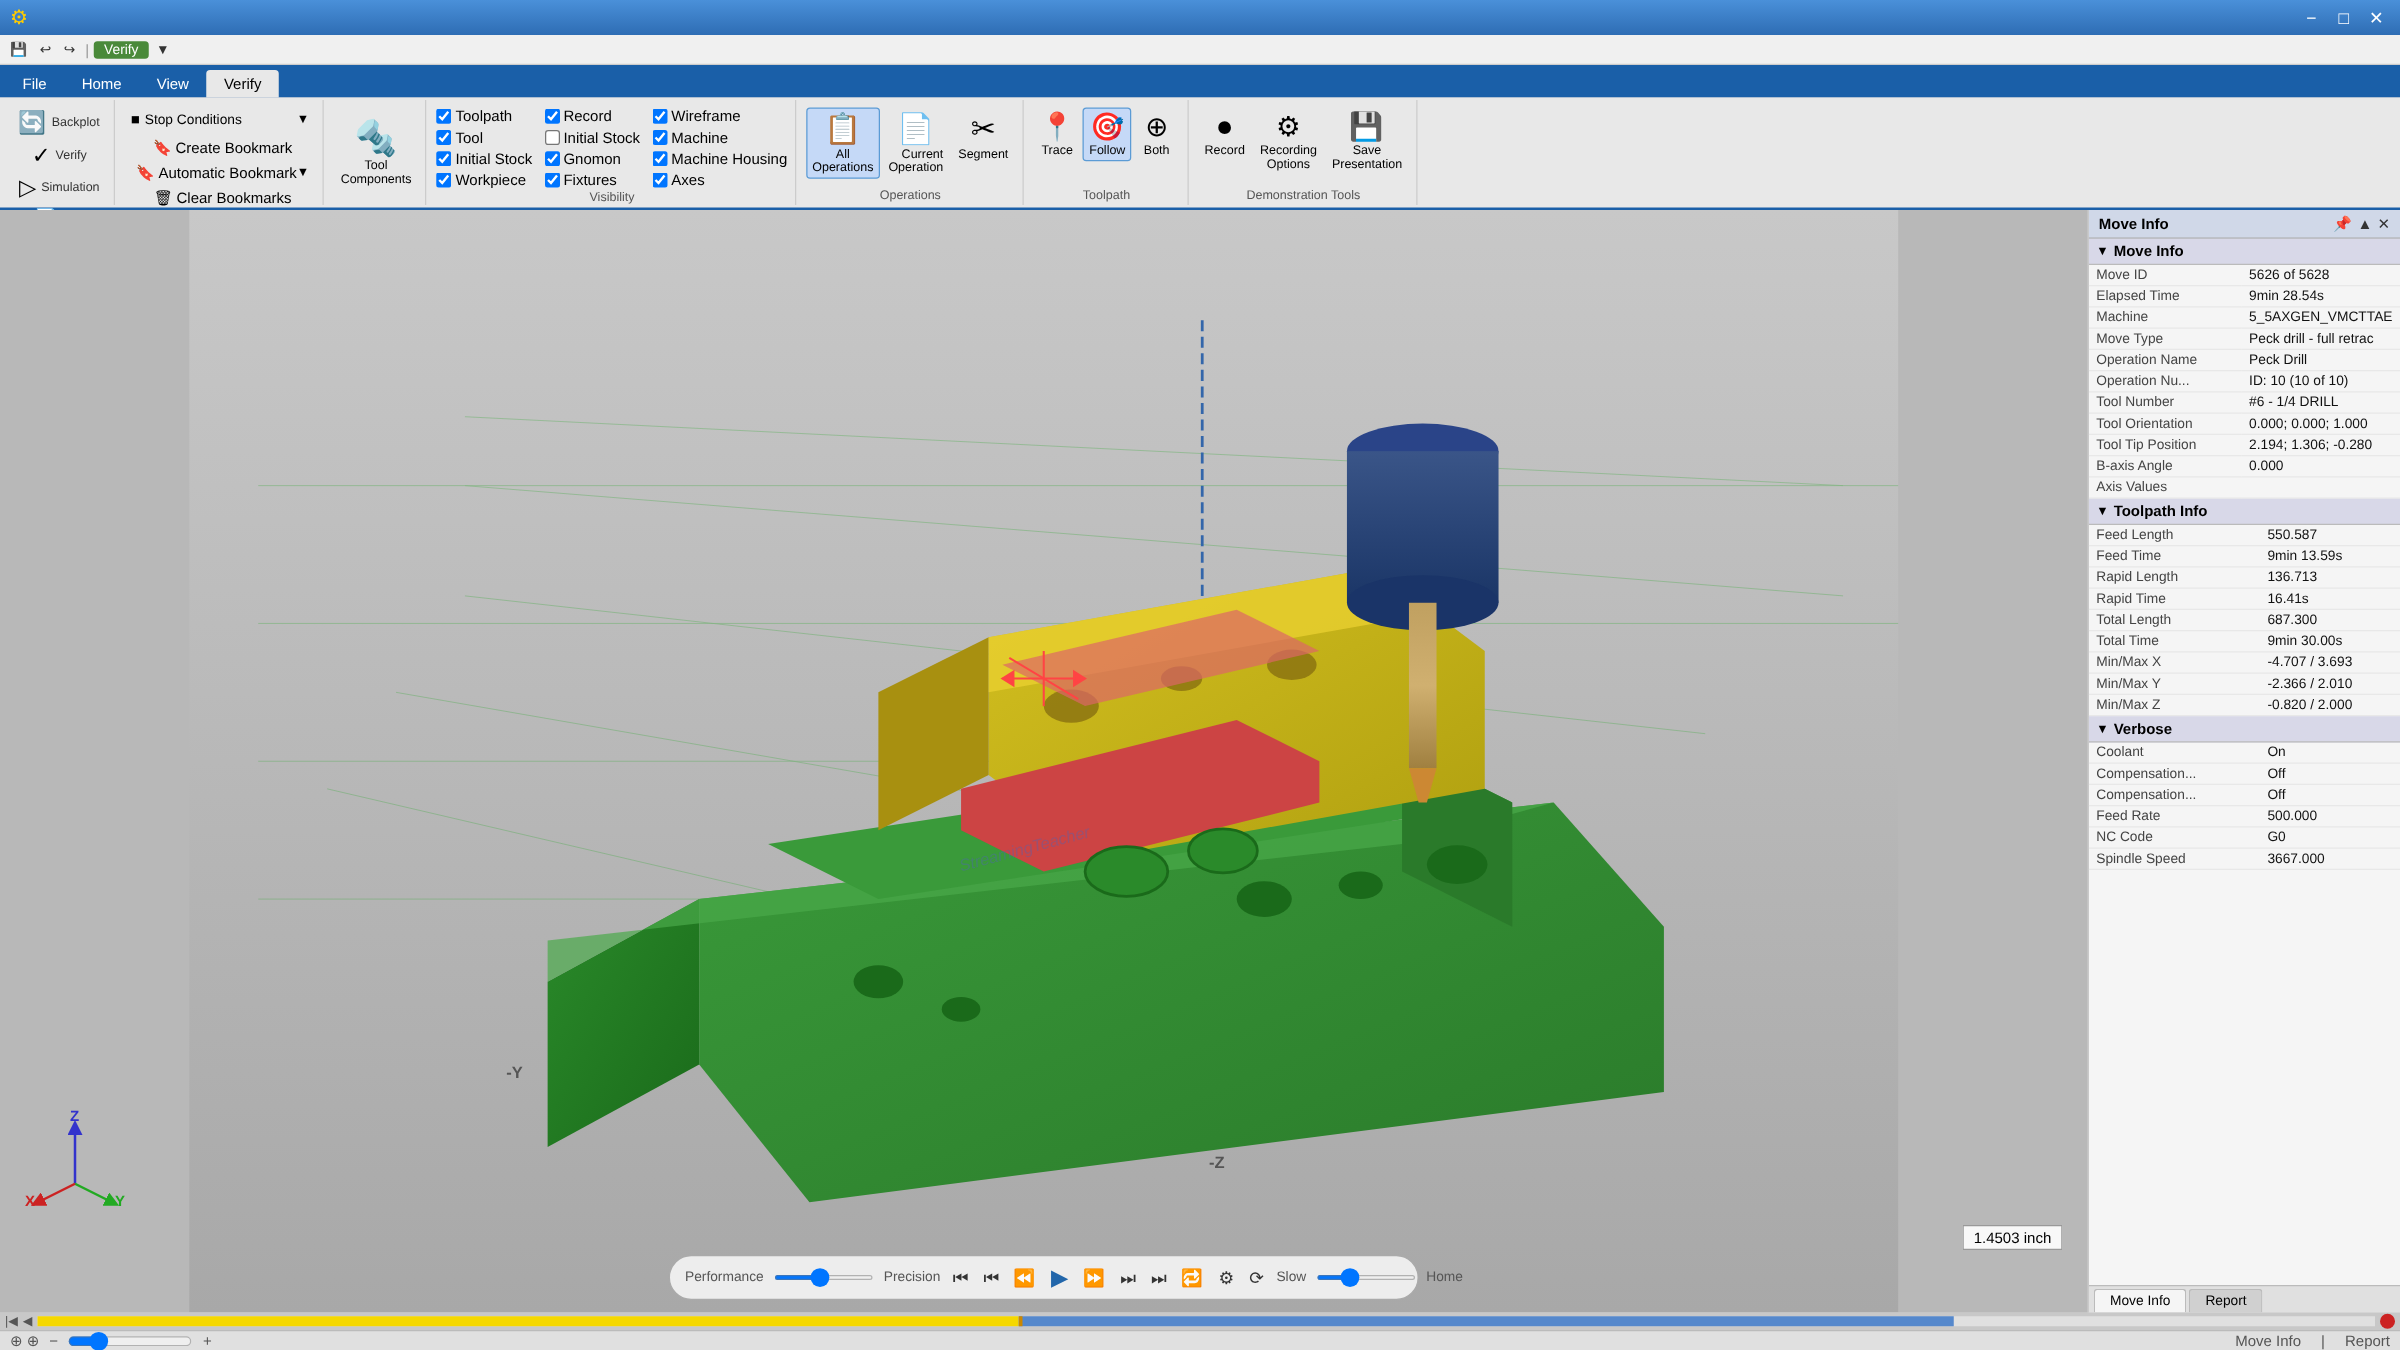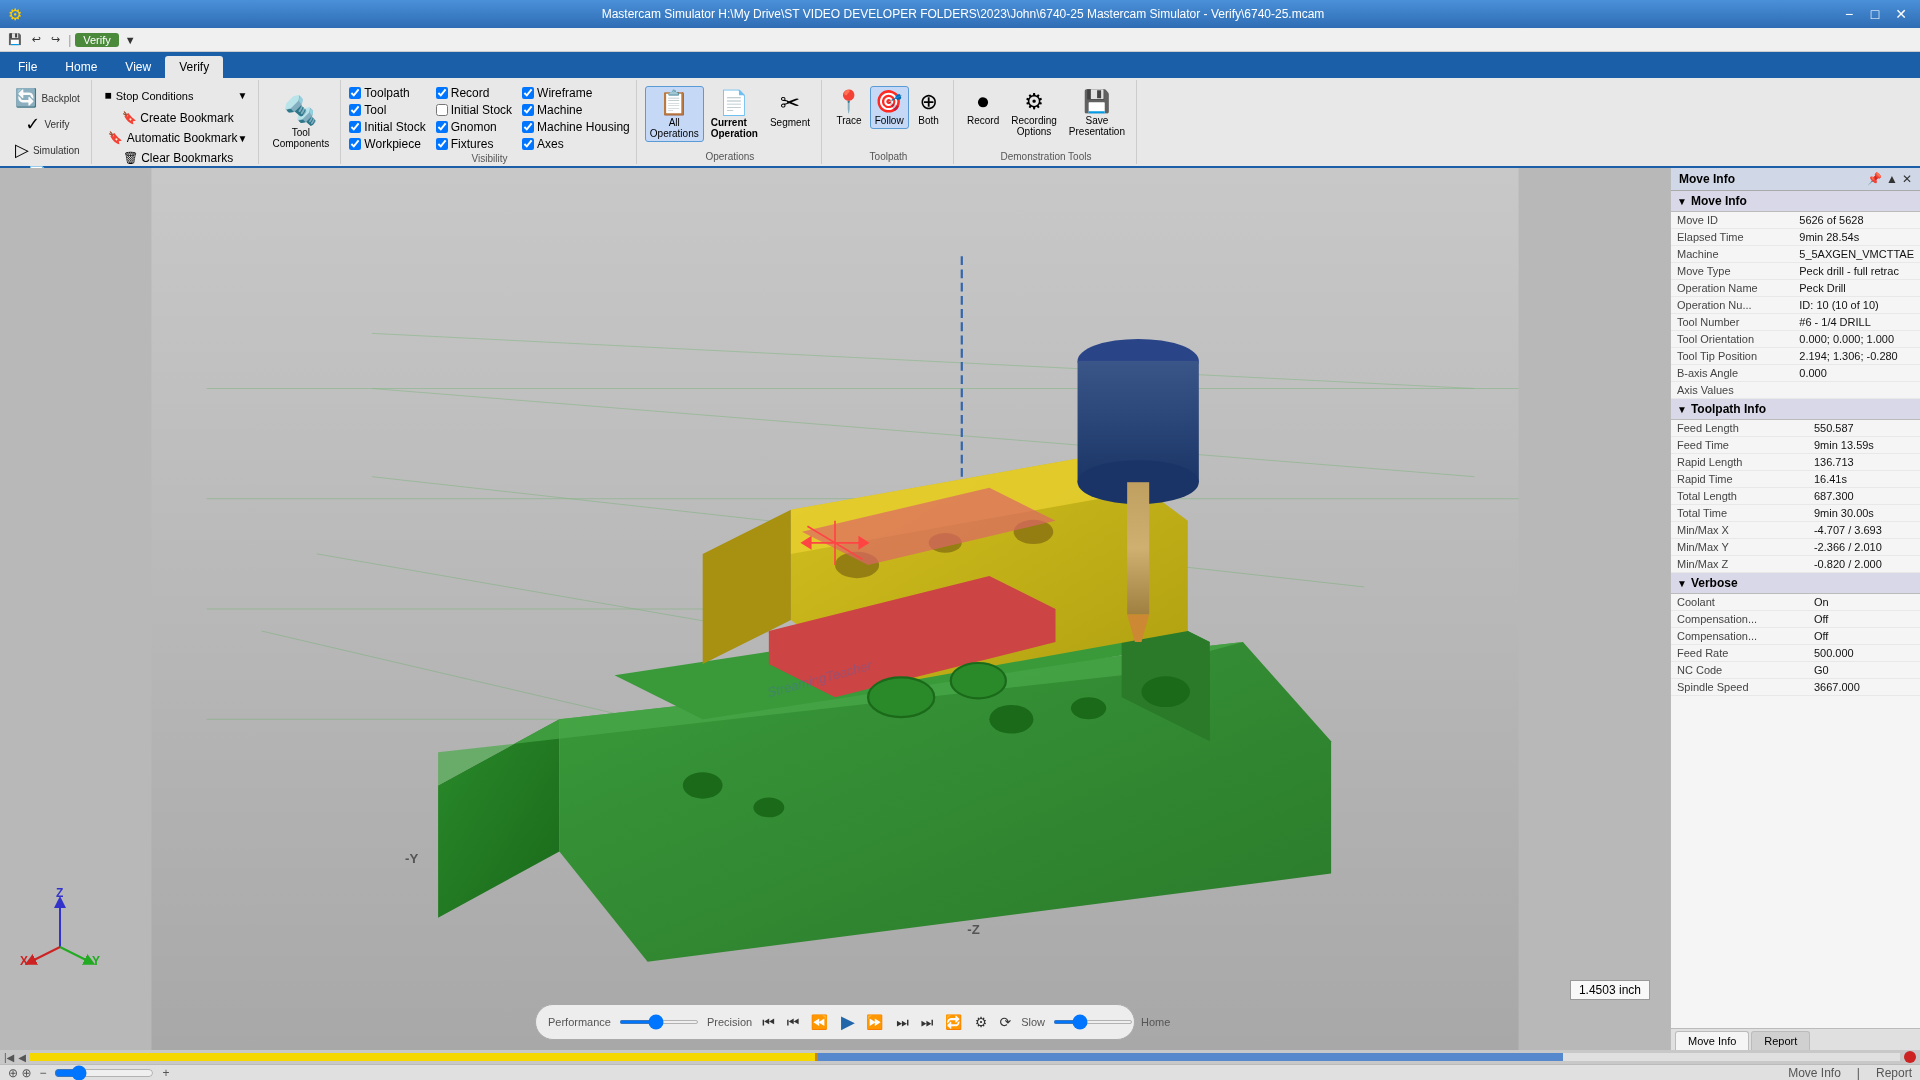--- a/index.html
+++ b/index.html
@@ -246,21 +246,20 @@
     }
     .bottom-tab.active { background: #f5f5f5; }
   </style>
 </head>
 <body>
 
 <div id="title-bar">
   <div style="display:flex;align-items:center;gap:6px;width:80px;">
     <span style="color:#ffcc00;font-size:16px;">⚙</span>
   </div>
-  <div class="title-text">Mastercam Simulator  H:\My Drive\ST VIDEO DEVELOPER FOLDERS\2023\John\6740-25 Mastercam Simulator - Verify\6740-25.mcam</div>
   <div class="window-controls">
     <button class="win-btn">−</button>
     <button class="win-btn">□</button>
     <button class="win-btn">✕</button>
   </div>
 </div>
 
 <div id="quick-access">
   <button>💾</button>
   <button>↩</button>
@@ -399,21 +398,21 @@
   </div>
 
   <div class="ribbon-group" style="min-width:160px;">
     <div class="ribbon-group-content" style="gap:2px;flex-direction:row;align-items:flex-start;padding-top:4px;">
       <div class="ribbon-btn active" style="flex-direction:column;min-width:50px;">
         <span style="font-size:24px;">📋</span>
         <span style="font-size:10px;text-align:center;">All<br>Operations</span>
       </div>
       <div class="ribbon-btn" style="flex-direction:column;min-width:50px;">
         <span style="font-size:24px;">📄</span>
-        <span style="font-size:10px;text-align:left;font-weight:bold;">Current<br>Operation</span>
+        <span style="font-size:10px;text-align:right;">Current<br>Operation</span>
       </div>
       <div class="ribbon-btn" style="flex-direction:column;min-width:40px;">
         <span style="font-size:24px;">✂</span>
         <span style="font-size:10px;">Segment</span>
       </div>
     </div>
     <div class="ribbon-group-label">Operations</div>
   </div>
 
   <div class="ribbon-group" style="min-width:130px;">

